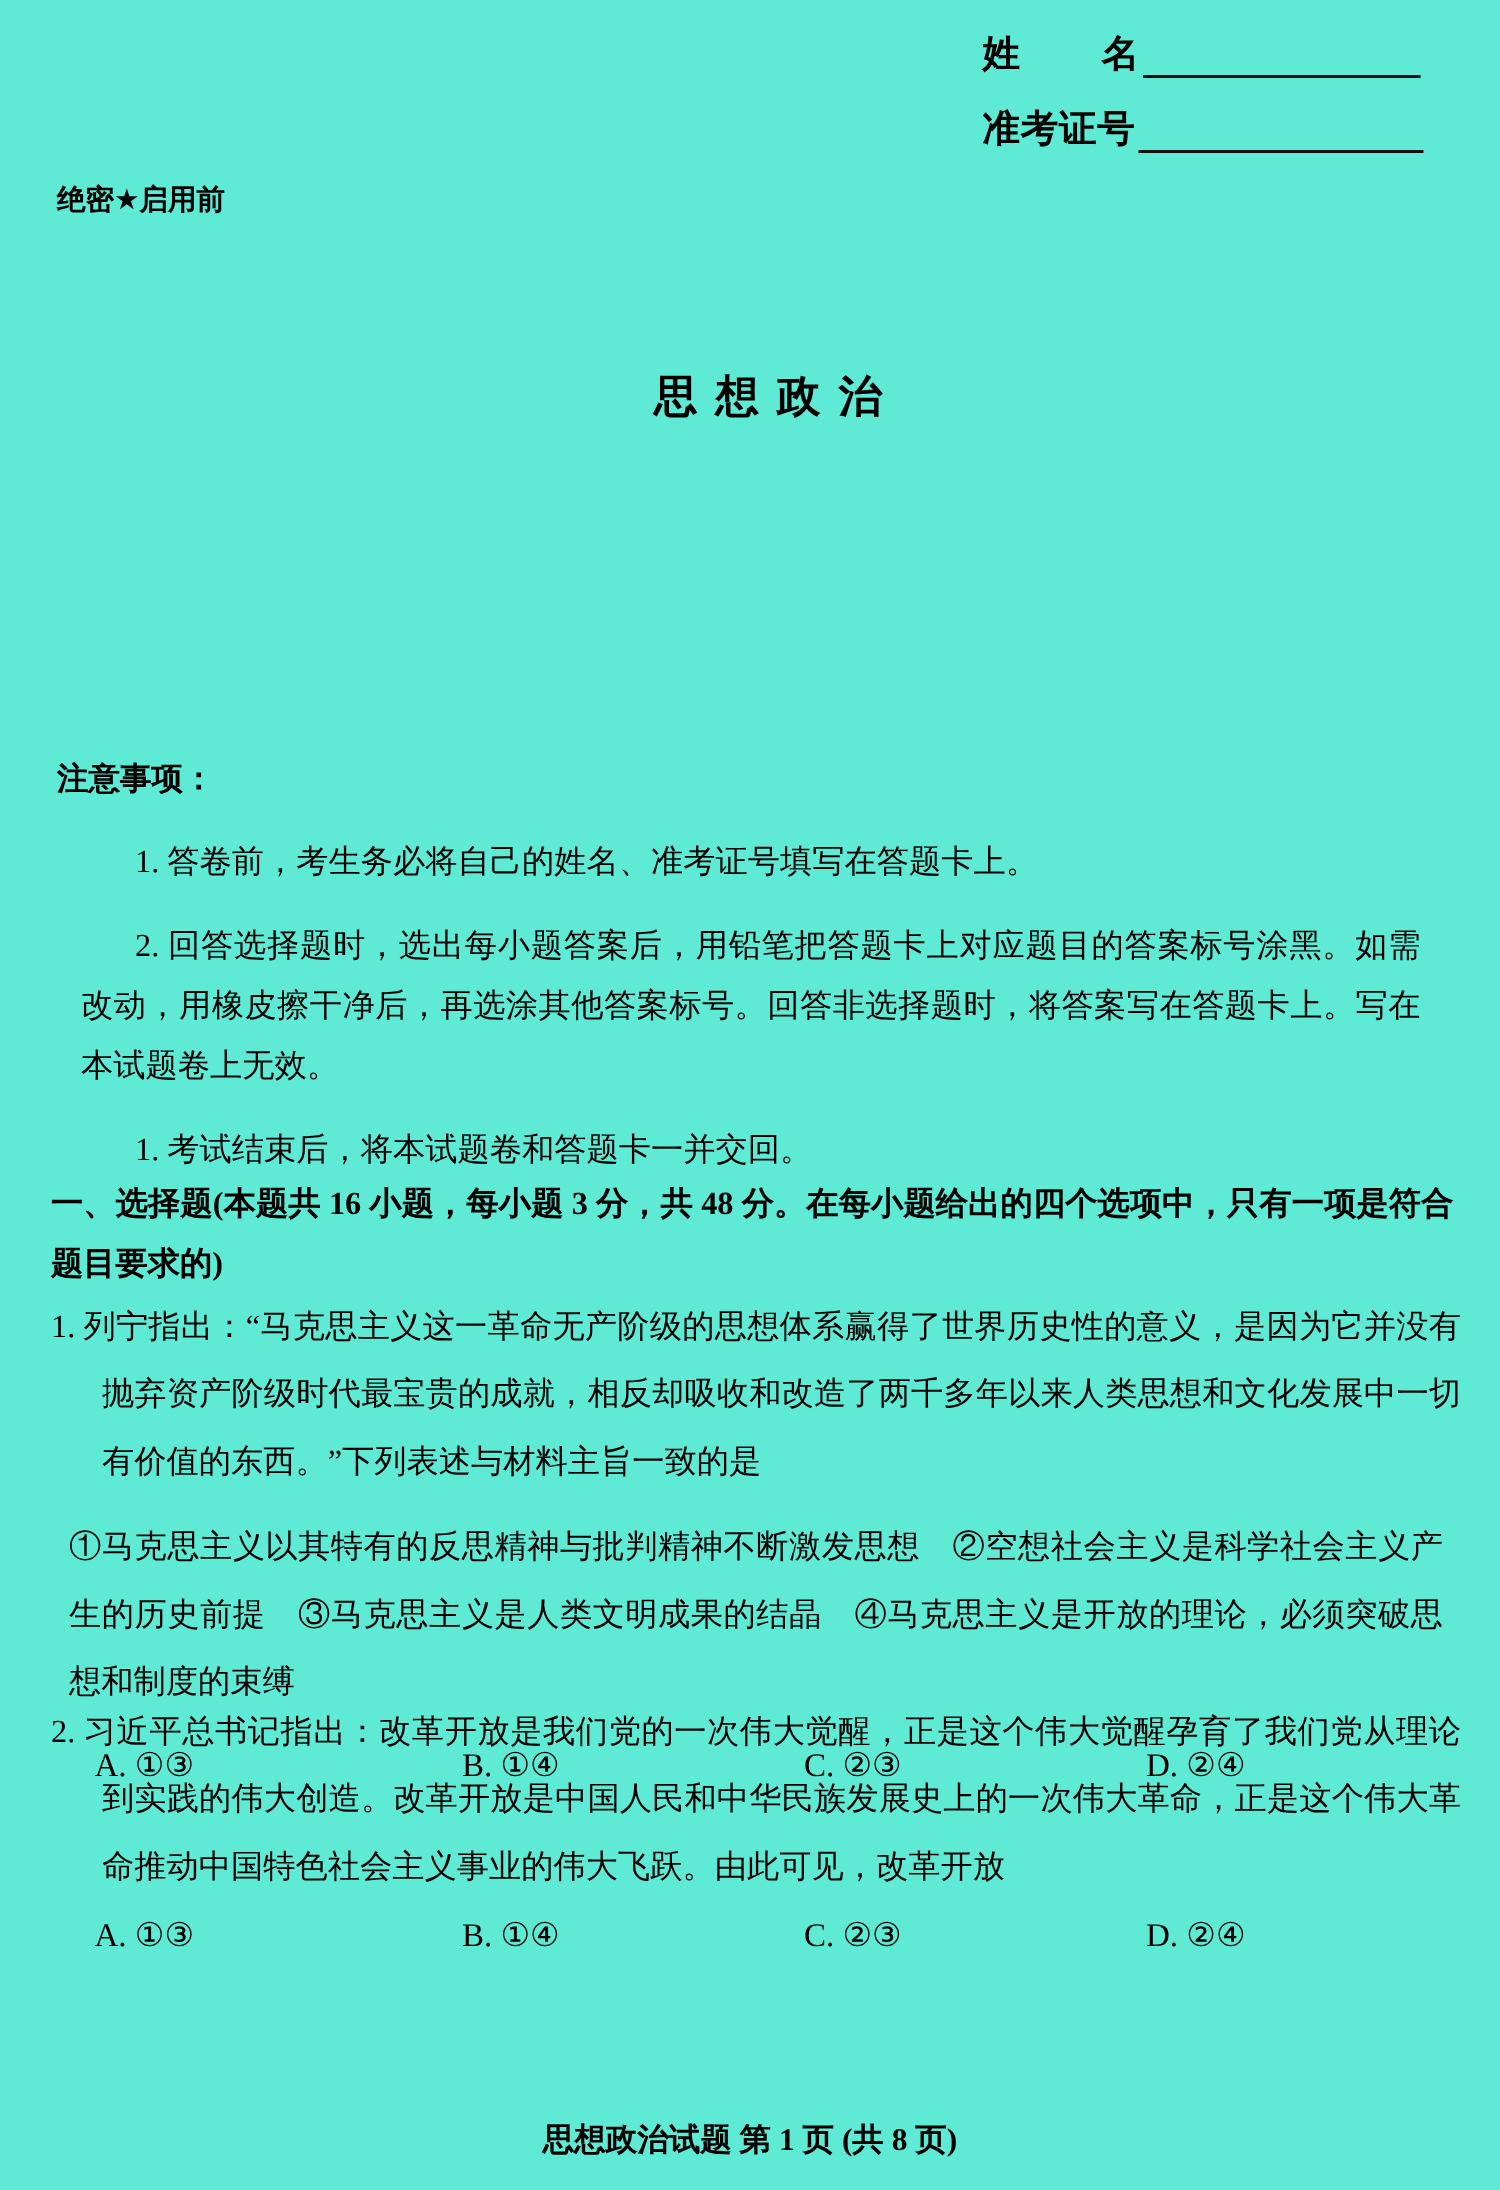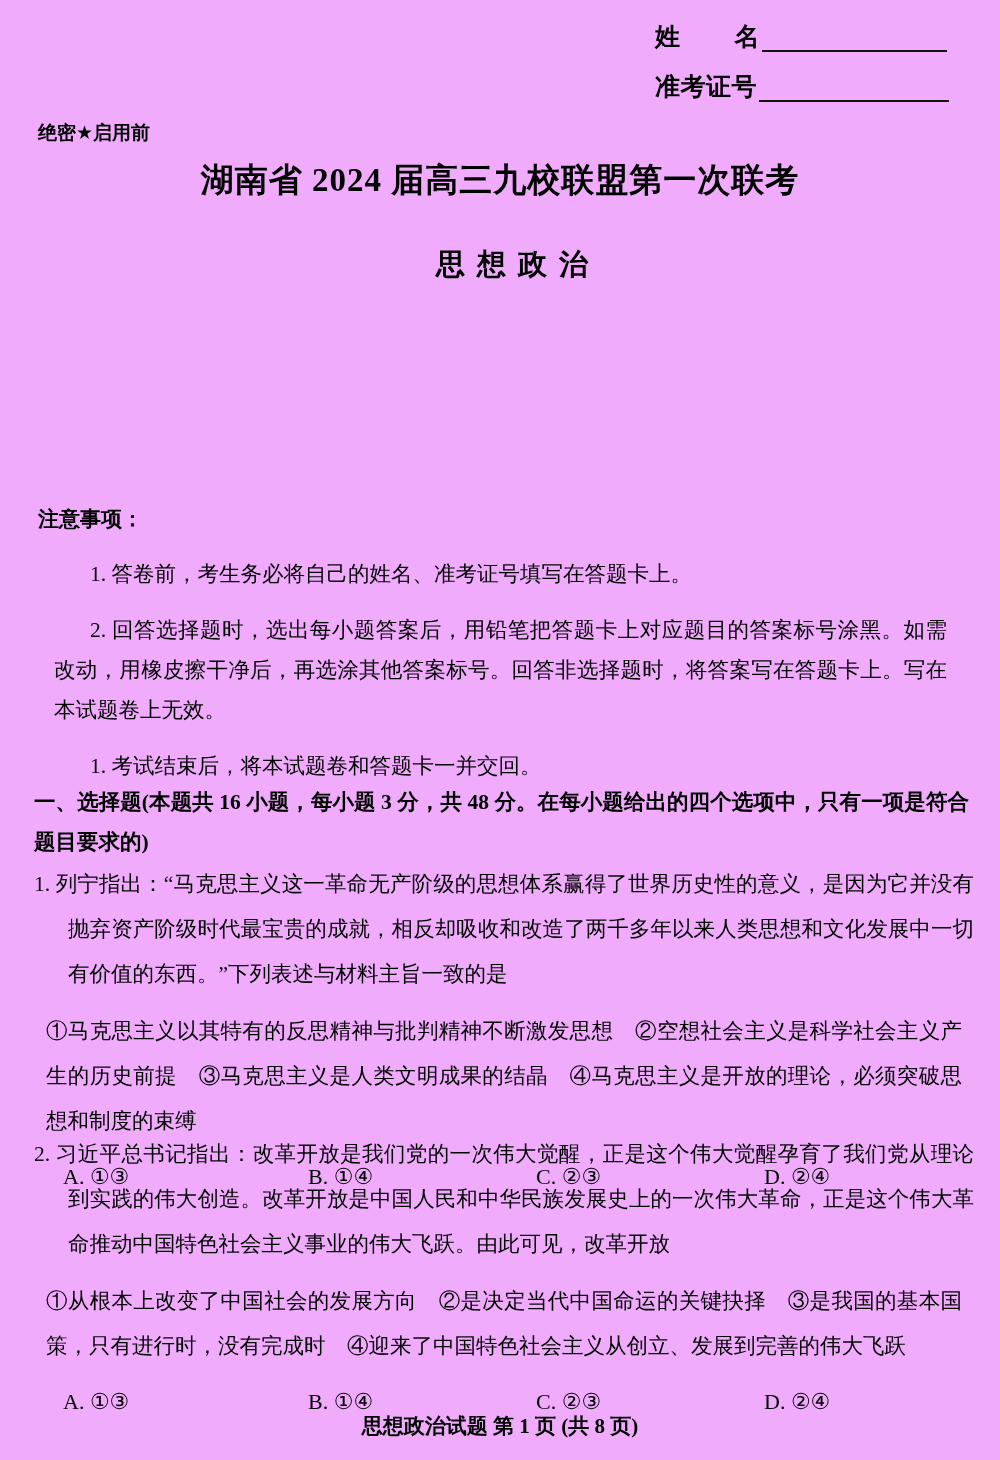--- a/index.html
+++ b/index.html
@@ -8,21 +8,21 @@
     background: #ffffff;
   }
   body {
     font-family: "Liberation Serif", "DejaVu Serif", serif;
     color: #000000;
   }
   #page {
     position: relative;
     width: 1000px;
     height: 1460px;
-    background: #f0abfc;
+    background: #5eead4;
     overflow: hidden;
   }
 
   
   .field-row {
     position: absolute;
     display: flex;
     align-items: flex-end;
     font-size: 25px;
     font-weight: 700;
@@ -179,21 +179,20 @@
     <span class="field-line"></span>
   </div>
 
   <div class="field-row" id="admit-row">
     <span class="field-label">准考证号</span>
     <span class="field-line"></span>
   </div>
 
   <div id="secrecy">绝密★启用前</div>
 
-  <div id="exam-title">湖南省 2024 届高三九校联盟第一次联考</div>
   <div id="subject-title">思想政治</div>
 
   <div id="notes-block">
     <div id="notes-title">注意事项：</div>
     <p class="note-item">1. 答卷前，考生务必将自己的姓名、准考证号填写在答题卡上。</p>
     <p class="note-item">2. 回答选择题时，选出每小题答案后，用铅笔把答题卡上对应题目的答案标号涂黑。如需改动，用橡皮擦干净后，再选涂其他答案标号。回答非选择题时，将答案写在答题卡上。写在本试题卷上无效。</p>
     <p class="note-item">1. 考试结束后，将本试题卷和答题卡一并交回。</p>
   </div>
 
   <div id="section-one">一、选择题(本题共 16 小题，每小题 3 分，共 48 分。在每小题给出的四个选项中，只有一项是符合题目要求的)</div>
@@ -204,21 +203,20 @@
     <div class="q-options">
       <span class="opt">A. ①③</span>
       <span class="opt">B. ①④</span>
       <span class="opt">C. ②③</span>
       <span class="opt">D. ②④</span>
     </div>
   </div>
 
   <div class="question" id="q2">
     <p class="q-stem">2. 习近平总书记指出：改革开放是我们党的一次伟大觉醒，正是这个伟大觉醒孕育了我们党从理论到实践的伟大创造。改革开放是中国人民和中华民族发展史上的一次伟大革命，正是这个伟大革命推动中国特色社会主义事业的伟大飞跃。由此可见，改革开放</p>
-    <p class="q-statements">①从根本上改变了中国社会的发展方向　②是决定当代中国命运的关键抉择　③是我国的基本国策，只有进行时，没有完成时　④迎来了中国特色社会主义从创立、发展到完善的伟大飞跃</p>
     <div class="q-options">
       <span class="opt">A. ①③</span>
       <span class="opt">B. ①④</span>
       <span class="opt">C. ②③</span>
       <span class="opt">D. ②④</span>
     </div>
   </div>
 
   <div id="footer">思想政治试题 第 1 页 (共 8 页)</div>
 

